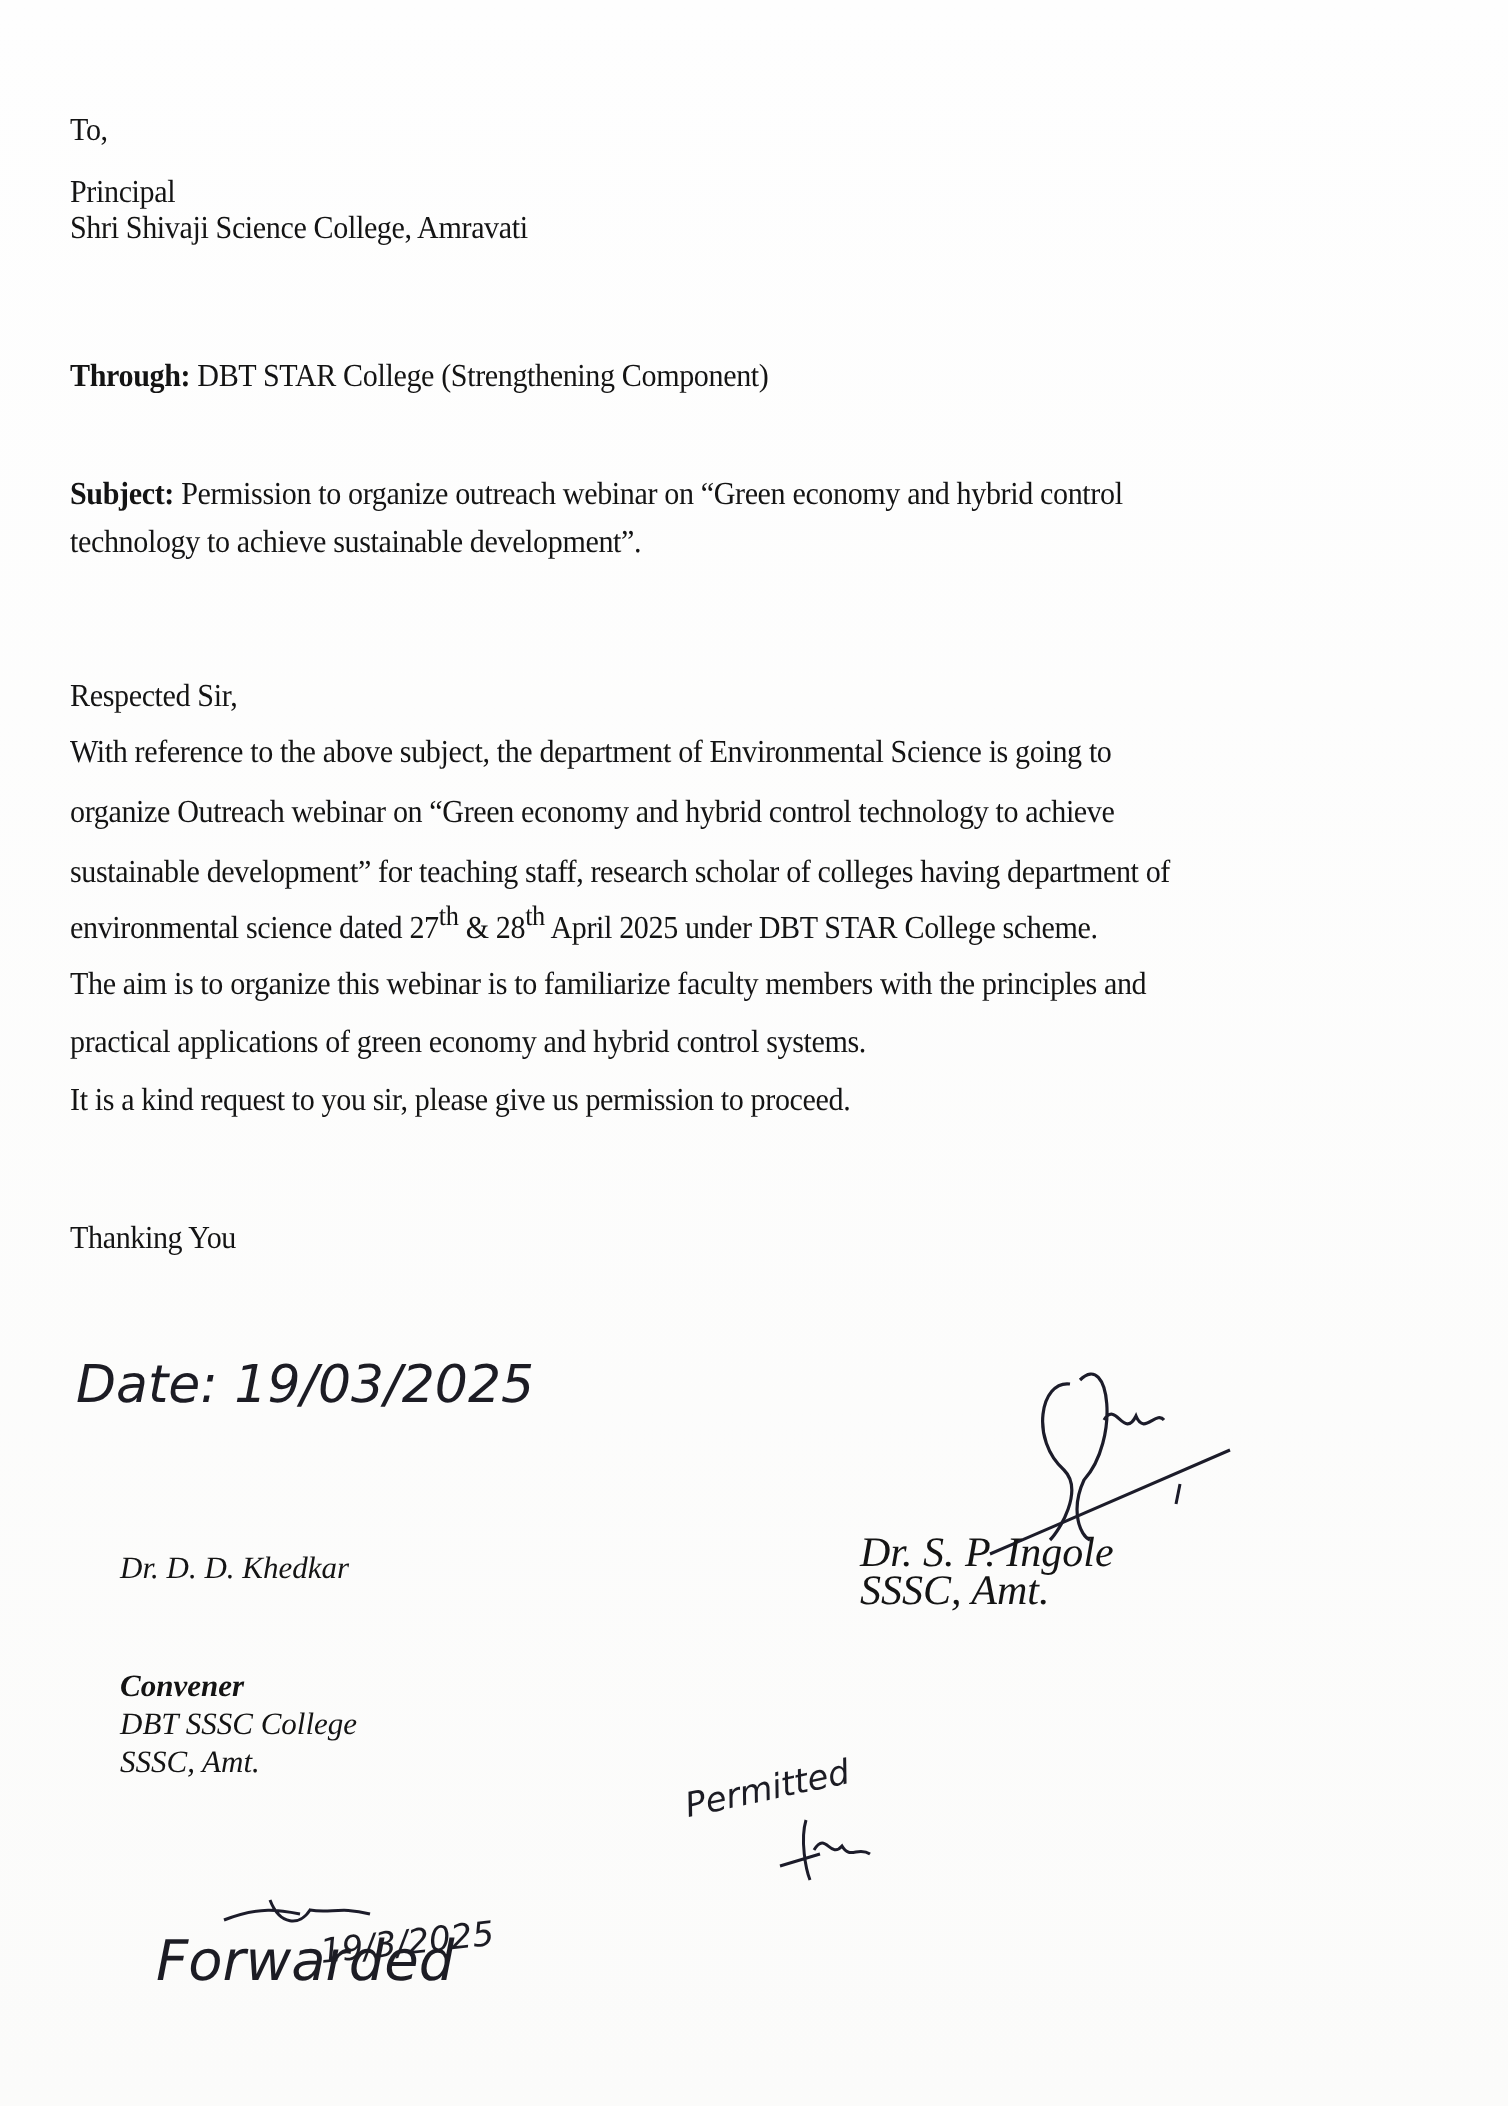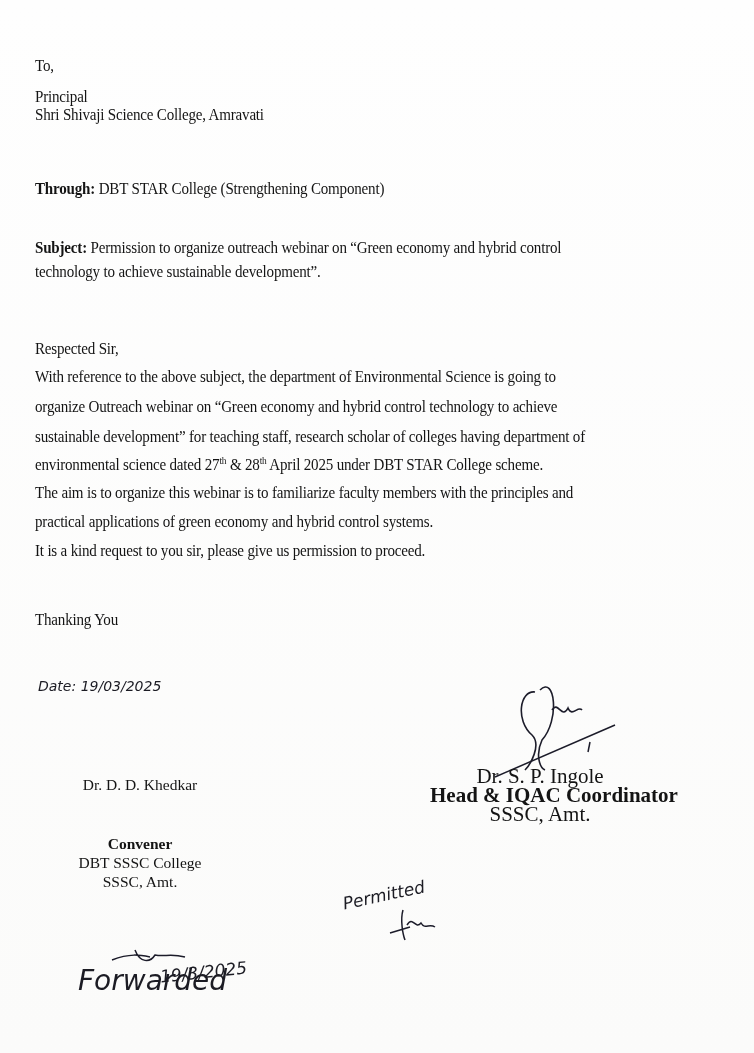--- a/index.html
+++ b/index.html
@@ -7,22 +7,22 @@
     width: 754px; height: 1053px; overflow: hidden;
     background: #fdfdfc;
     font-family: "Liberation Serif", "DejaVu Serif", serif;
     color: #141414;
     position: relative;
   }
   .page { position: absolute; inset: 0; background: linear-gradient(180deg,#fefefe 0%,#fbfbfa 100%); }
   .abs { position: absolute; white-space: nowrap; }
   .t { font-size: 16px; letter-spacing: -0.2px; transform: scaleX(0.94); transform-origin: left center; }
   b { font-weight: bold; }
-  sup { font-size: 10px; line-height: 0; }
-  .center { text-align: center; transform: none; }
+  sup { font-size: 14px; line-height: 0; }
+  .center { transform: none; font-style: italic; }
   .hand { font-family: "DejaVu Sans", sans-serif; font-style: italic; color: #1c1c24; }
   svg.sig { position: absolute; overflow: visible; }
 </style>
 </head>
 <body>
 
 <div class="page">
 
   <div class="abs t" style="left:35px;top:57px;">To,</div>
 
@@ -47,38 +47,37 @@
   <div class="abs t" style="left:35px;top:428px;">sustainable development” for teaching staff, research scholar of colleges having department of</div>
   <div class="abs t" style="left:35px;top:456px;">
     <span>environmental science dated 27</span><sup>th</sup><span> &amp; 28</span><sup>th</sup><span> April 2025 under DBT STAR College scheme.</span>
   </div>
   <div class="abs t" style="left:35px;top:484px;">The aim is to organize this webinar is to familiarize faculty members with the principles and</div>
   <div class="abs t" style="left:35px;top:513px;">practical applications of green economy and hybrid control systems.</div>
   <div class="abs t" style="left:35px;top:542px;">It is a kind request to you sir, please give us permission to proceed.</div>
 
   <div class="abs t" style="left:35px;top:611px;">Thanking You</div>
 
-  <div class="abs hand" style="left:38px;top:678px;font-size:14px;text-align:right;">Date: 19/03/2025</div>
+  <div class="abs hand" style="left:38px;top:678px;font-size:26px;text-align:right;">Date: 19/03/2025</div>
 
   <div class="abs center" style="left:60px;top:775px;width:160px;font-size:15.5px;line-height:19px;">
     <div>Dr. D. D. Khedkar</div>
     <div style="font-weight:bold;margin-top:40px;">Convener</div>
     <div>DBT SSSC College</div>
     <div>SSSC, Amt.</div>
   </div>
 
   <svg class="sig" style="left:480px;top:680px;" width="140" height="100">
     <path d="M55 12 C 40 10, 35 40, 52 55 C 62 65, 50 85, 45 90 M 60 10 C 75 -5, 80 40, 62 60 C 55 75, 60 88, 65 90 M 72 30 C 78 20, 82 40, 88 28 C 92 38, 98 25, 102 30" stroke="#1c1c2a" stroke-width="1.6" fill="none"></path>
     <path d="M15 97 L 135 45" stroke="#1c1c2a" stroke-width="1.5" fill="none"></path>
     <path d="M110 62 L 108 72" stroke="#1c1c2a" stroke-width="1.5" fill="none"></path>
   </svg>
 
   <div class="abs center" style="left:430px;top:767px;width:220px;font-size:21px;line-height:19px;">
     <div>Dr. S. P. Ingole</div>
-    <div style="font-weight:bold;">Head &amp; IQAC Coordinator</div>
     <div>SSSC, Amt.</div>
   </div>
 
   <div class="abs hand" style="left:78px;top:964px;font-size:28px;">Forwarded</div>
   <svg class="sig" style="left:110px;top:945px;" width="90" height="20">
     <path d="M2 15 C 20 8, 30 10, 40 12 M 25 5 C 30 18, 40 18, 45 10 C 55 12, 60 8, 75 12" stroke="#1c1c2a" stroke-width="1.5" fill="none"></path>
   </svg>
   <div class="abs hand" style="left:160px;top:962px;font-size:17px;transform:rotate(-6deg);">19/3/2025</div>
 
   <div class="abs hand" style="left:342px;top:885px;font-size:17px;transform:rotate(-12deg);">Permitted</div>

